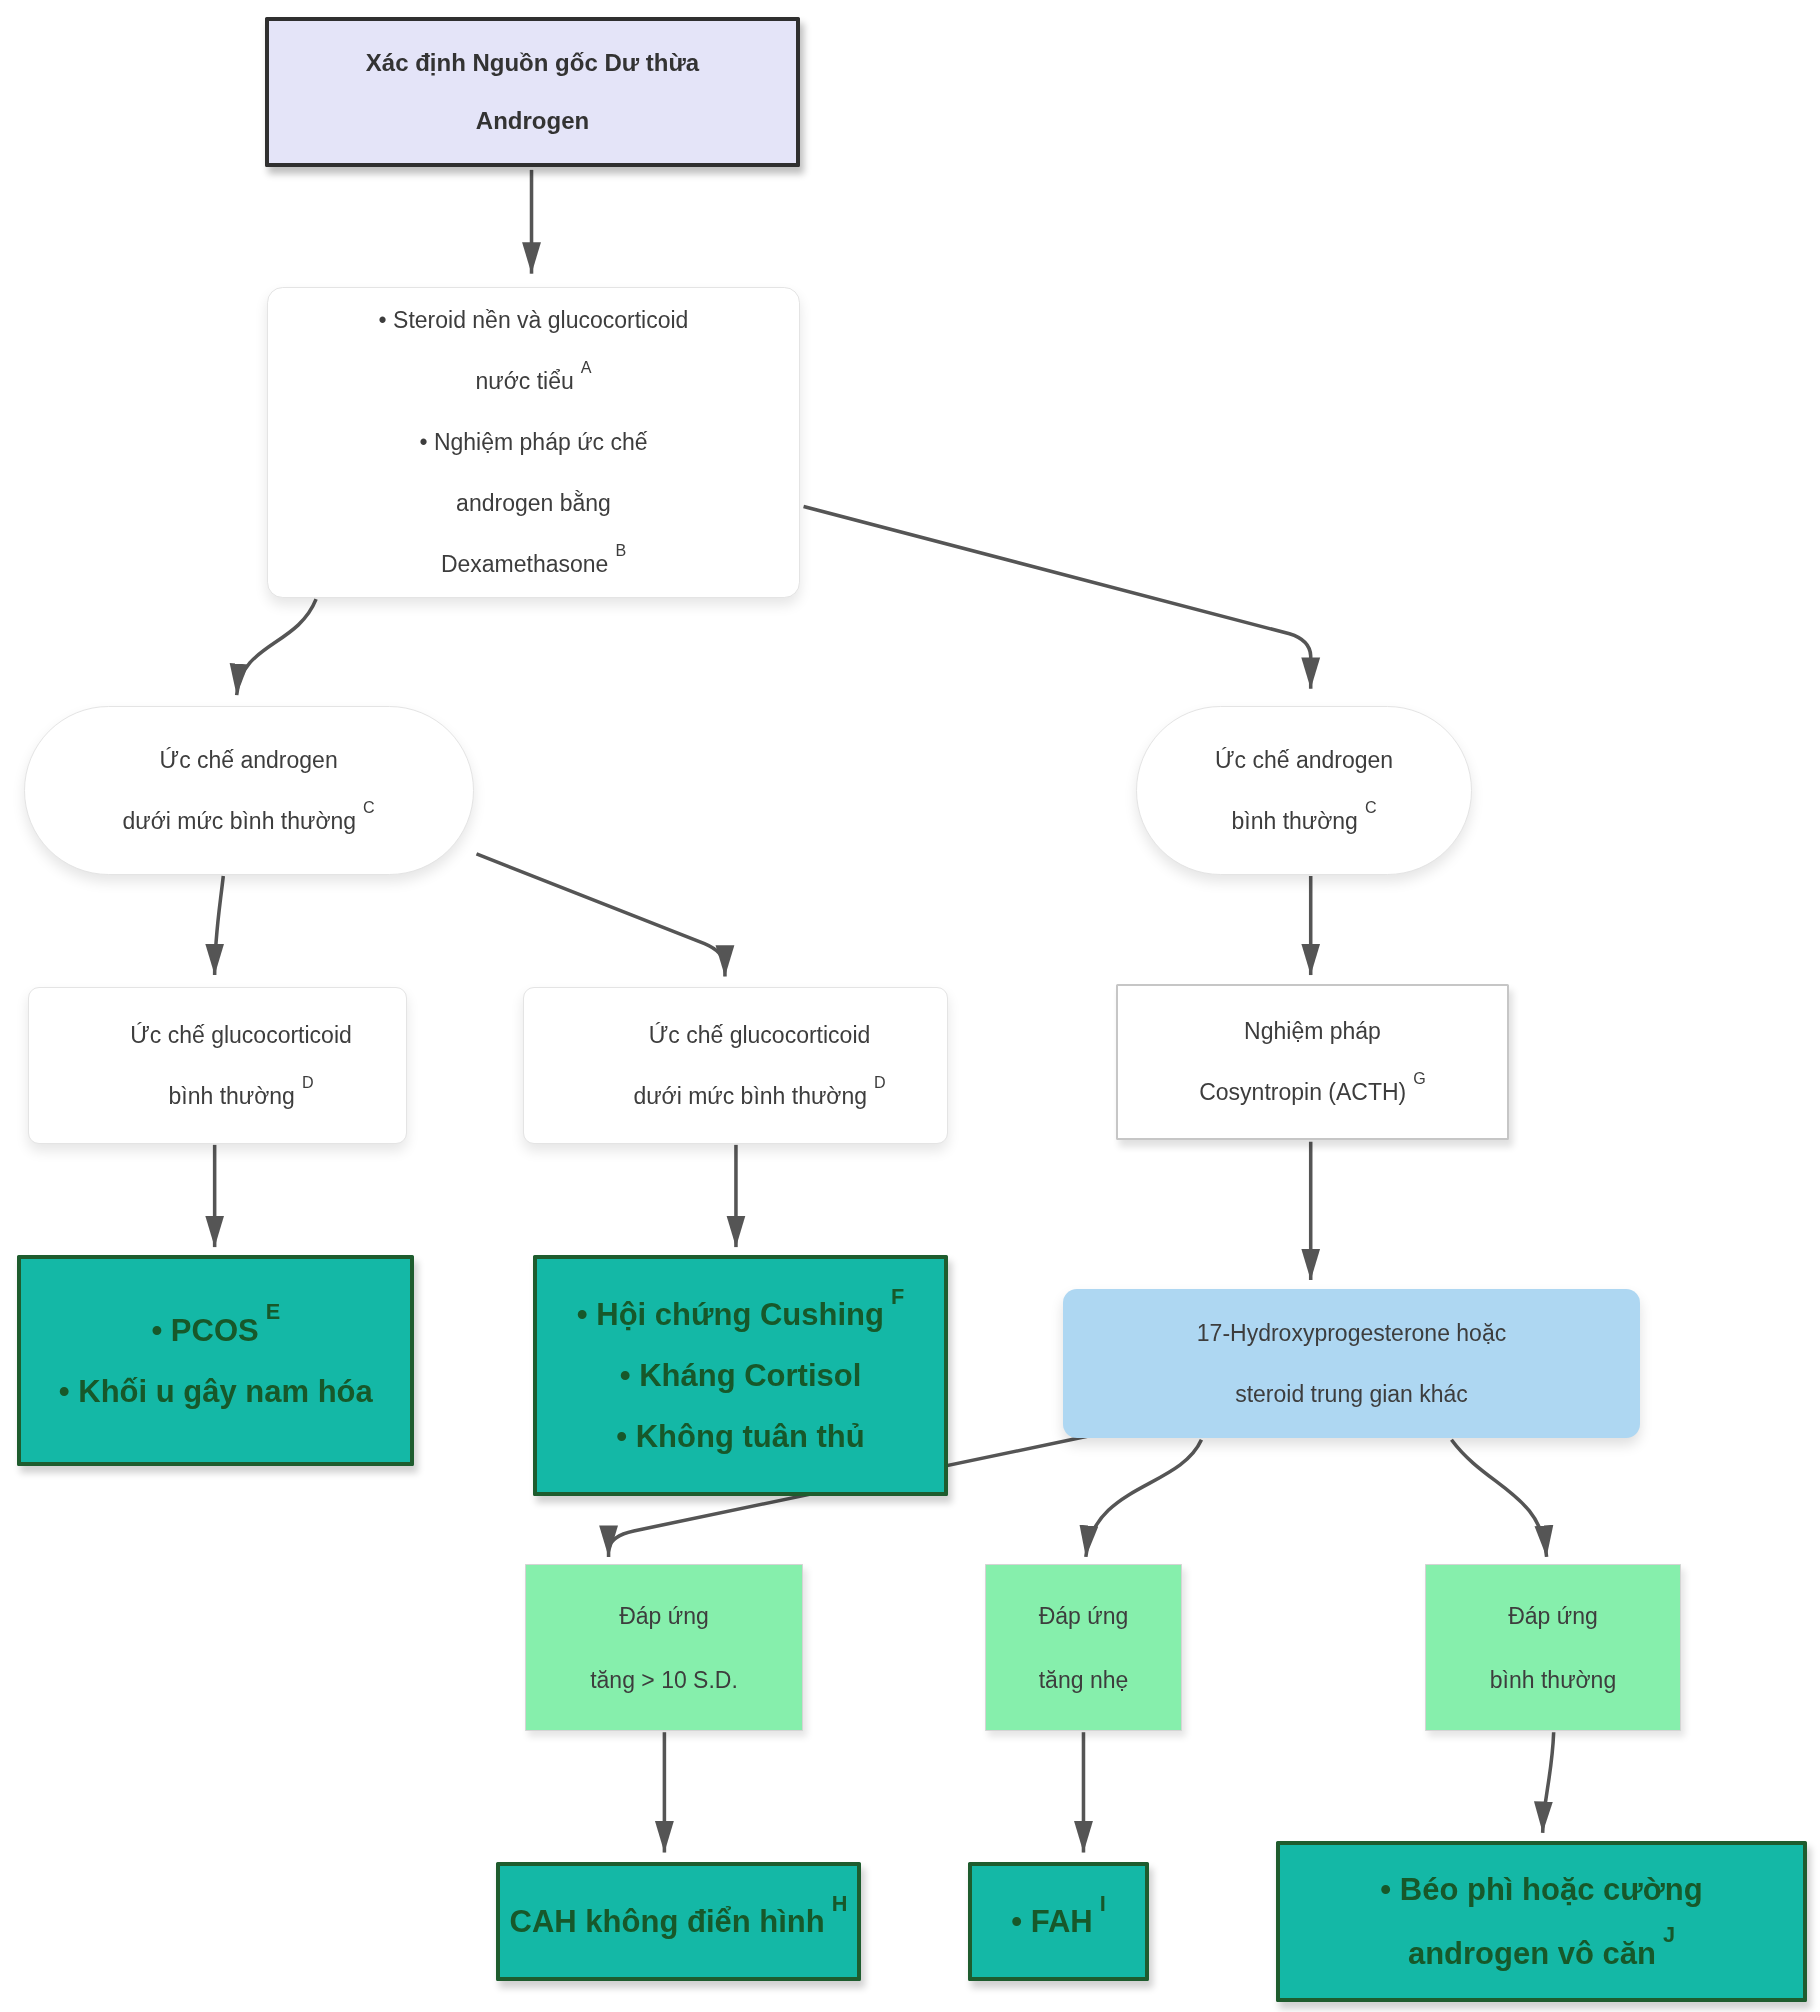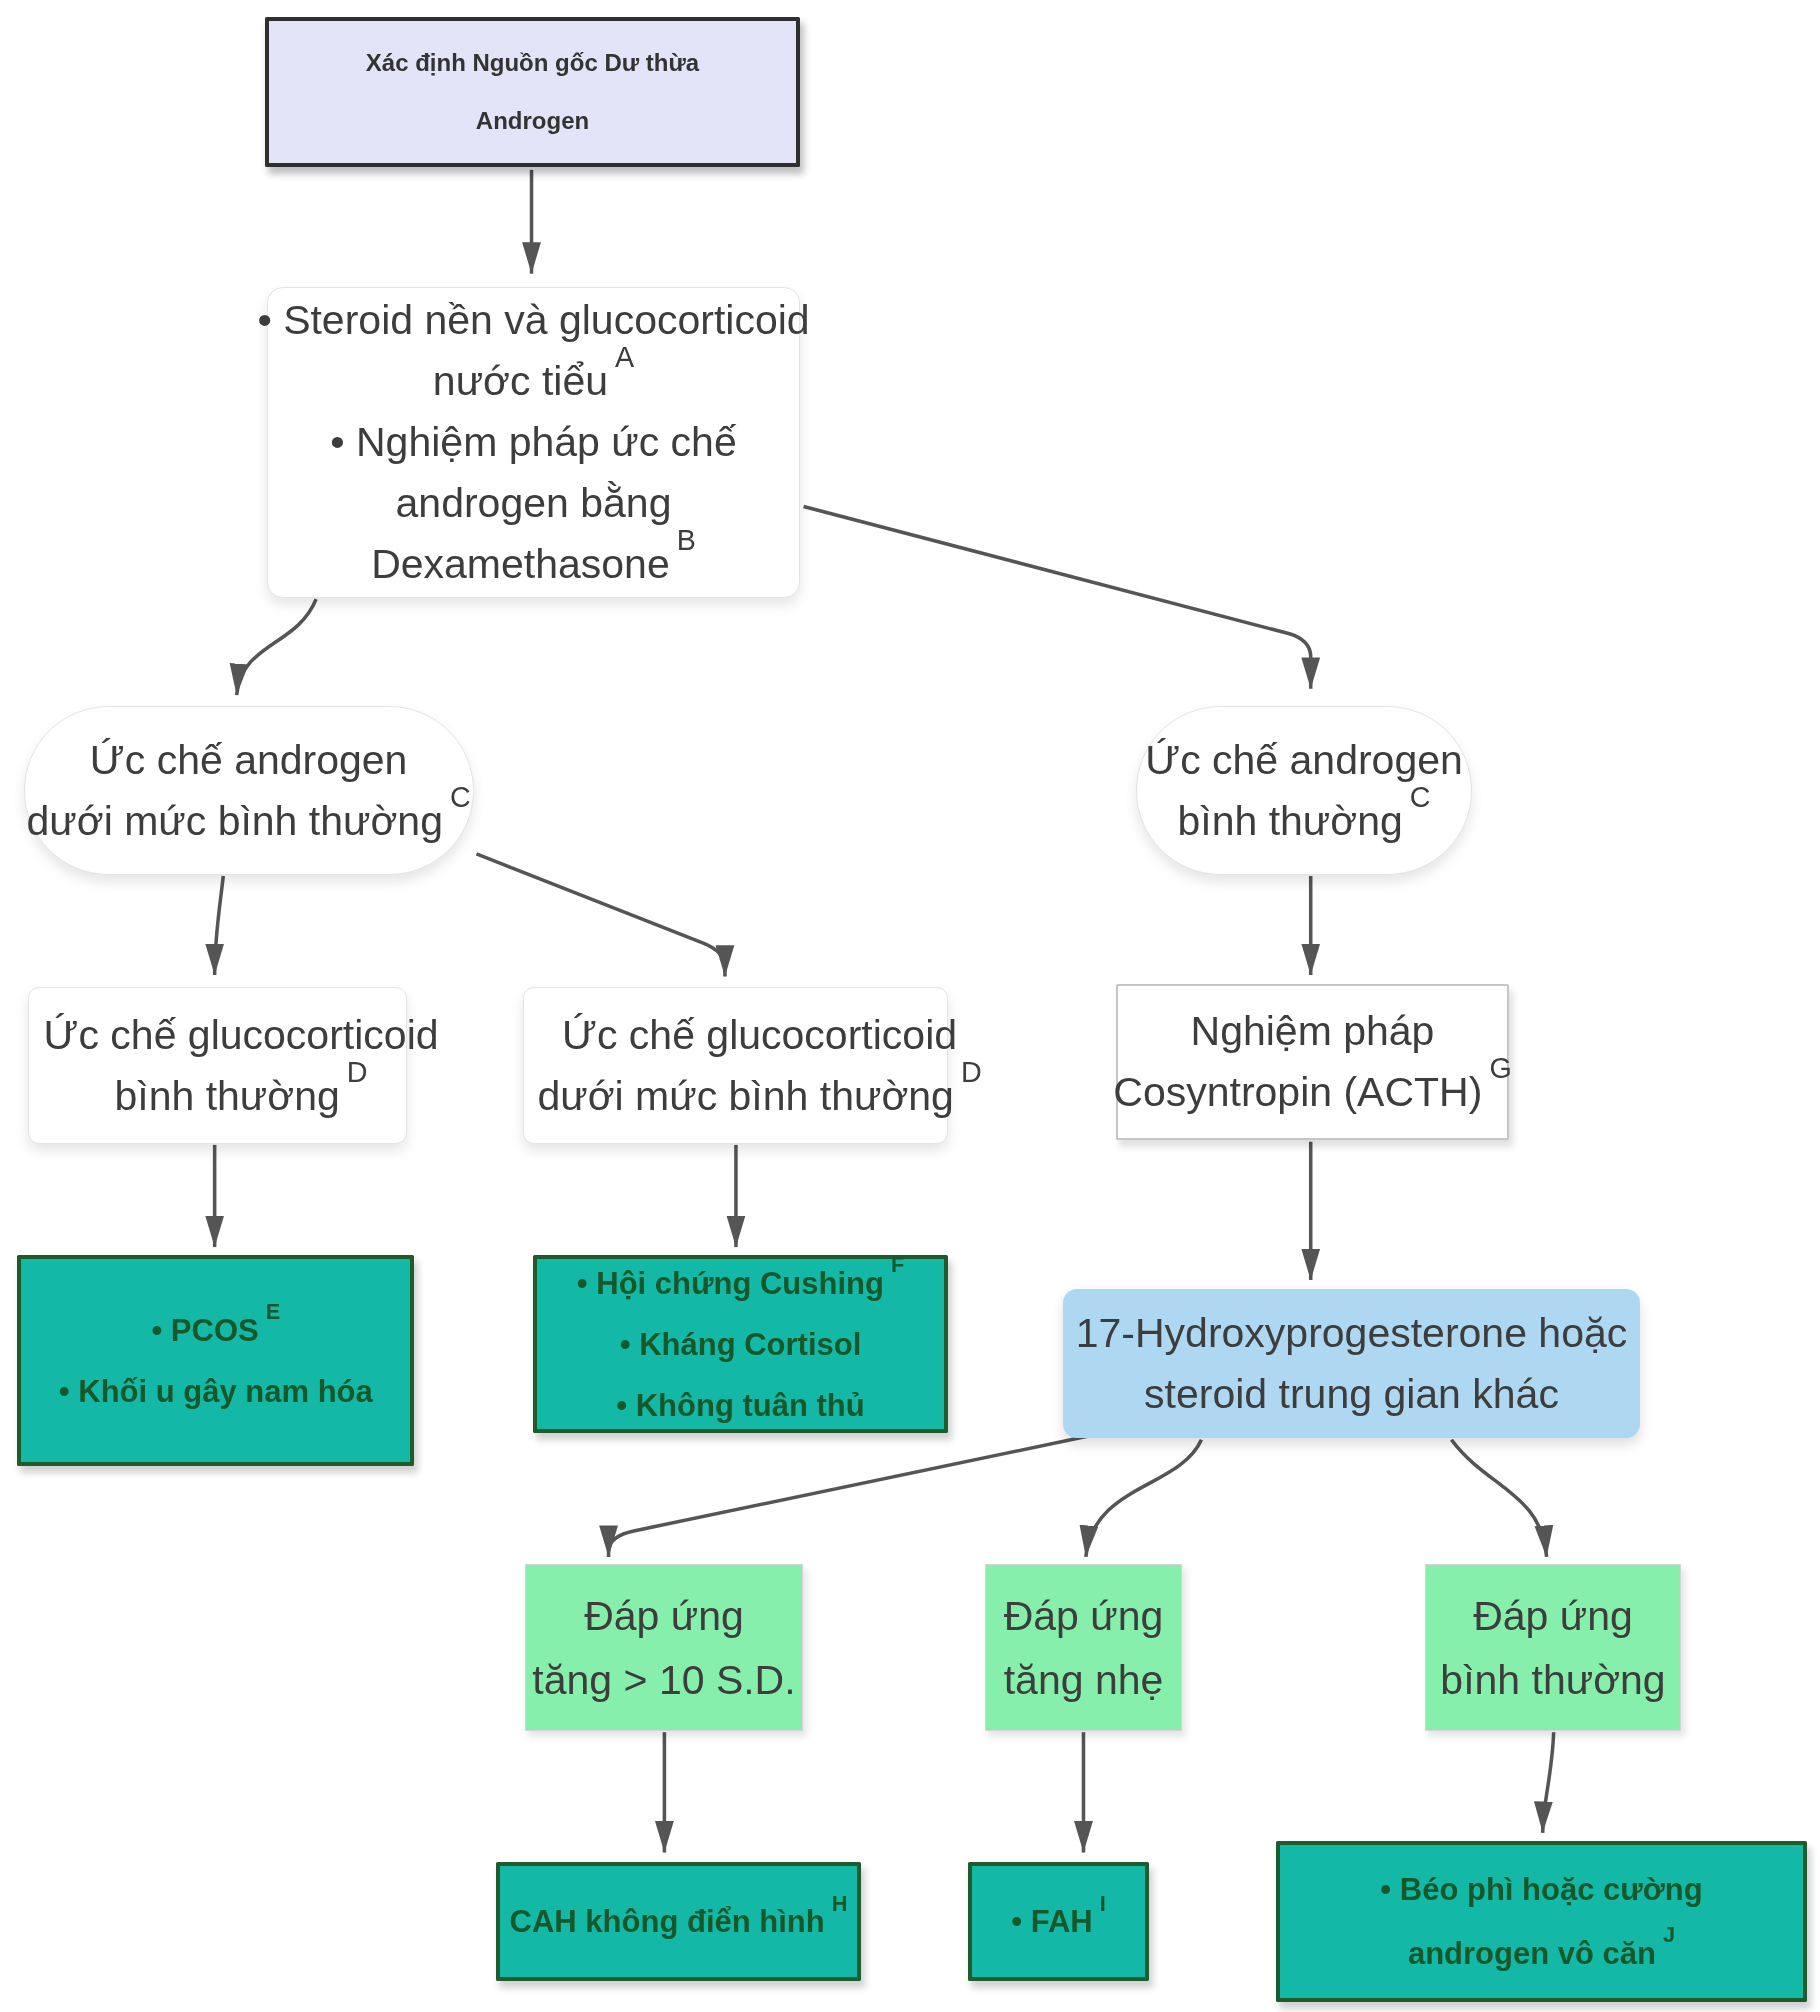--- a/index.html
+++ b/index.html
@@ -8,21 +8,21 @@
     width:1821px;height:2013px;
     background:#ffffff;
     font-family:"Liberation Sans","DejaVu Sans",sans-serif;
     color:#3d3d3d;
     overflow:hidden;
   }
   #edges{position:absolute;left:0;top:0;width:1821px;height:2013px;}
   .box{
     position:absolute;box-sizing:border-box;
     display:flex;flex-direction:column;justify-content:center;align-items:center;
-    text-align:center;font-size:41px;line-height:61px;
+    text-align:center;font-size:23px;line-height:61px;
   }
   .white{
     background:#ffffff;border:1.6px solid #e4e4e4;border-radius:15.7px;
     box-shadow:0 7px 12.6px rgba(0,0,0,.10);
   }
   .pill{border-radius:102px;}
   .r14{border-radius:11px;padding-left:48px;}
   .squareG{ 
     background:#ffffff;border:2.4px solid #c6c6c6;border-radius:1.6px;
     box-shadow:3.9px 6.3px 7.9px rgba(0,0,0,.12);
@@ -52,21 +52,21 @@
   }
   
   #n-title      {left:265px;  top:17.3px;   width:535px; height:150px;}
   #n-tests      {left:267px;  top:287px;  width:533px; height:311px;}
   #n-pill-left  {left:23.6px;   top:706px;  width:450px; height:169px;}
   #n-pill-right {left:1136px; top:706px;  width:336px; height:169px;}
   #n-d-normal   {left:27.5px;   top:987px; width:379px; height:157px;}
   #n-d-sub      {left:523px;  top:987px; width:425px; height:157px;}
   #n-acth       {left:1116px; top:984px; width:393px; height:156px;}
   #n-green-e    {left:17.3px;   top:1255px; width:397px; height:211px;}
-  #n-green-f    {left:533px;  top:1255px; width:415px; height:178px;}
+  #n-green-f    {left:533px;  top:1255px; width:415px; height:241px;}
   #n-ohp        {left:1063px; top:1289px; width:577px; height:149px;}
   #n-resp-high  {left:525px;  top:1564px; width:278px; height:167px; line-height:64px;}
   #n-resp-mild  {left:985px; top:1564px; width:197px; height:167px; line-height:64px;}
   #n-resp-norm  {left:1425px; top:1564px; width:256px; height:167px; line-height:64px;}
   #n-cah        {left:450px;  top:1862px; width:365px; height:119px;margin-left:46px;}
   #n-fah        {left:968px; top:1862px; width:181px; height:119px;}
   #n-idio       {left:1276px; top:1841px; width:531px; height:161px; line-height:64px;}
 </style>
 </head>
 <body>

